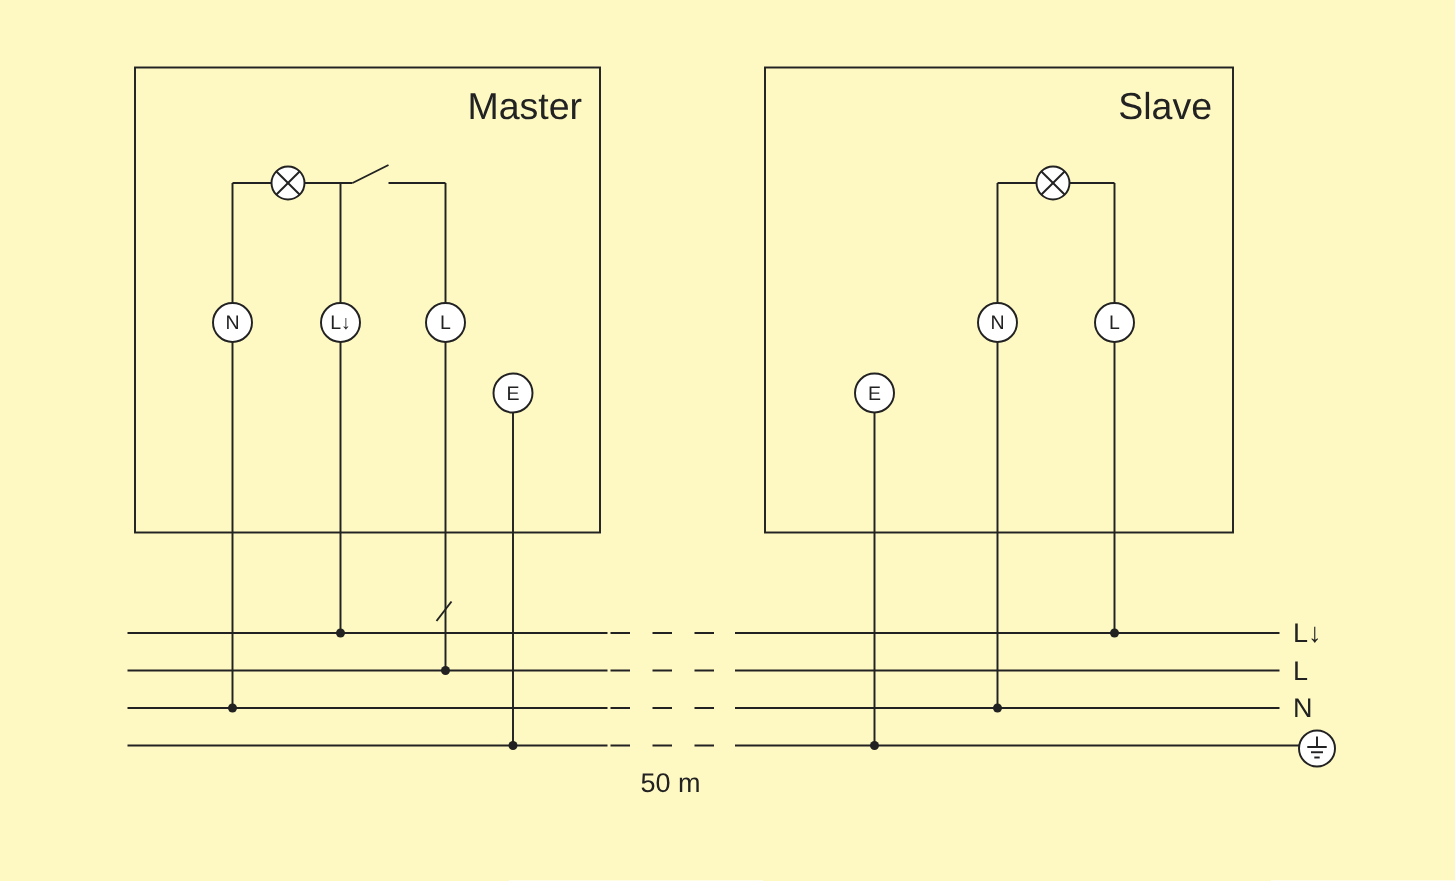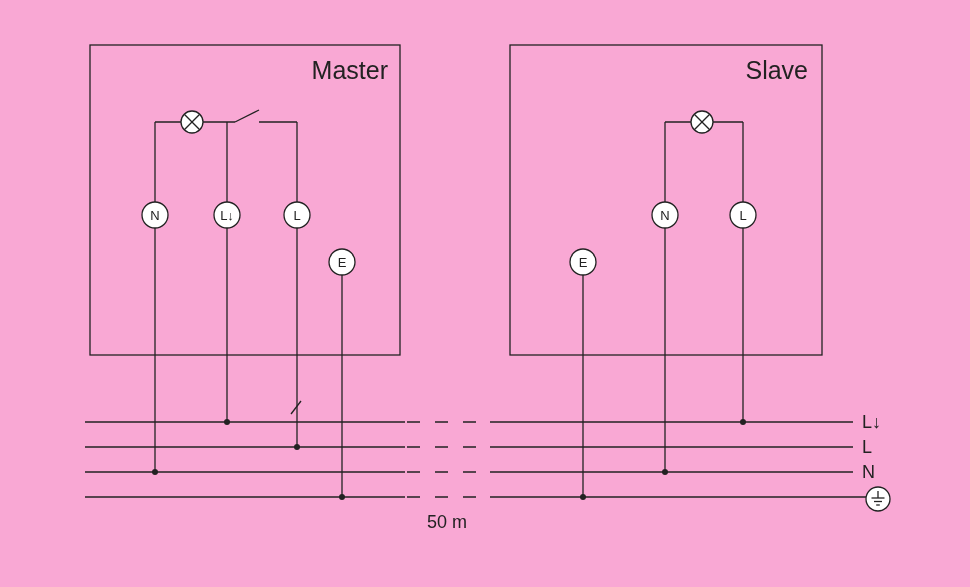--- a/index.html
+++ b/index.html
@@ -1,20 +1,20 @@
 <!DOCTYPE html>
 <html><head>
 <meta charset="utf-8">
 <style>
   html, body { margin: 0; padding: 0; background: #ffffff; }
   .canvas {
     position: relative;
     width: 970px;
     height: 587px;
-    background: #f9a8d4;
+    background: #fef9c3;
     font-family: "Liberation Sans", sans-serif;
     overflow: hidden;
   }
   svg { display: block; }
   svg text {
     font-family: "Liberation Sans", sans-serif;
     fill: #222222;
   }
   .box-title { font-size: 25px; }
   .bus-label { font-size: 18px; }

